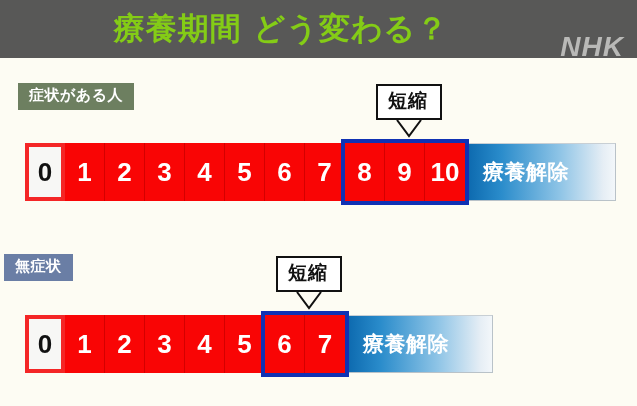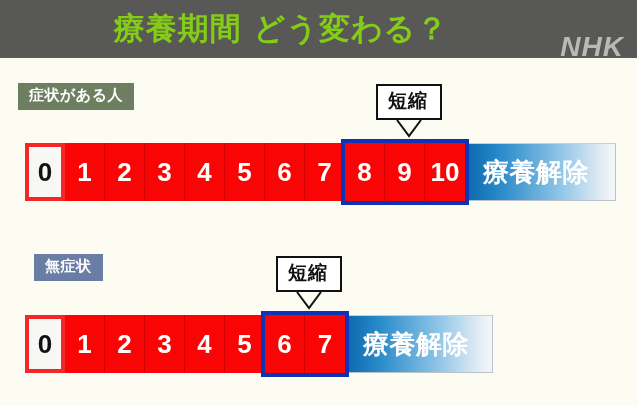--- a/index.html
+++ b/index.html
@@ -60,21 +60,21 @@
     padding: 3px 11px 5px 11px;
     white-space: nowrap;
     letter-spacing: 0.5px;
   }
   #label-symptomatic {
     left: 18px;
     top: 83px;
     background: #6d7f60;
   }
   #label-asymptomatic {
-    left: 34px;
+    left: 4px;
     top: 254px;
     background: #6a7ea5;
   }
 
   
   .timeline {
     position: absolute;
     height: 58px;
   }
   #timeline-symptomatic { left: 25px; top: 143px; }
@@ -121,21 +121,21 @@
     background: linear-gradient(to right, #0e6bb0 0%, #2a8ccb 22%, #8ec4e6 62%, #e6eef5 92%, #f3f7fa 100%);
     box-sizing: border-box;
     border-top: 1px solid #c8cfd4;
     border-right: 1px solid #b9c2c8;
     border-bottom: 1px solid #b9c2c8;
     display: flex;
     align-items: center;
   }
   .release-label {
     color: #ffffff;
-    font-size: 26px;
+    font-size: 21px;
     font-weight: bold;
     padding-left: 14px;
     white-space: nowrap;
     letter-spacing: 0.5px;
   }
 
   
   .callout {
     position: absolute;
   }

